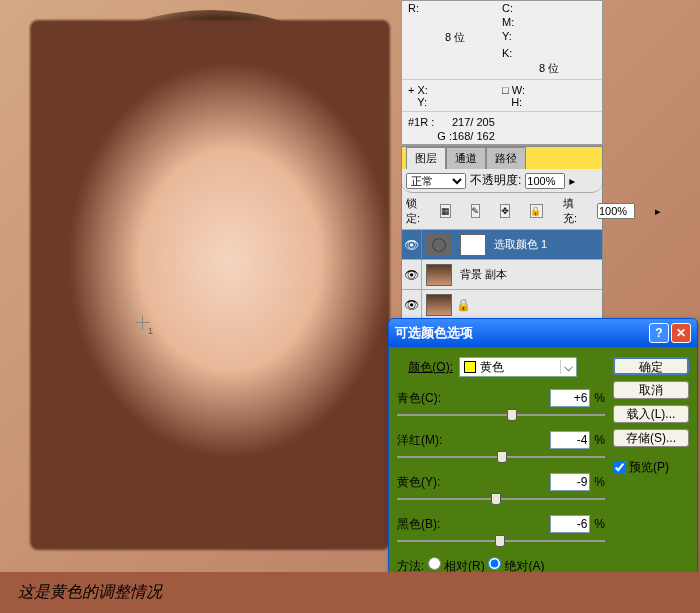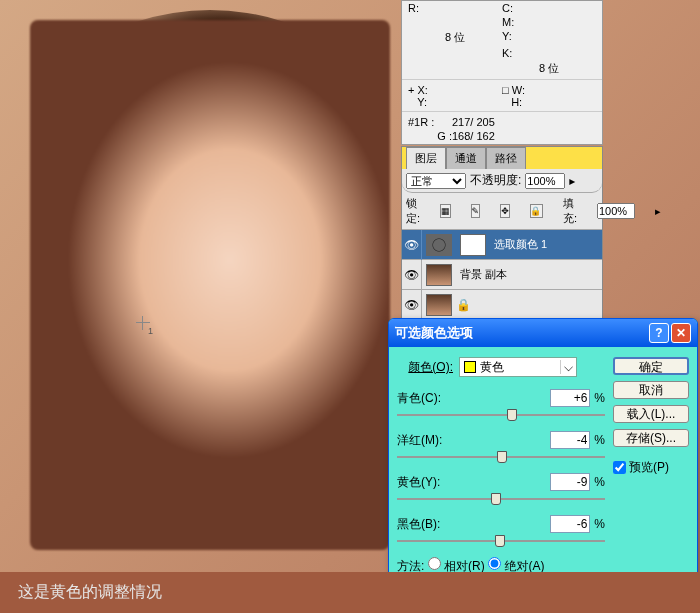--- a/index.html
+++ b/index.html
@@ -29,21 +29,21 @@
 .layer { display: flex; align-items: center; height: 30px; border-bottom: 1px solid #aaa; }
 .layer.sel { background: #3b6ea5; color: #fff; }
 .vis { width: 20px; height: 30px; display: flex; align-items: center; justify-content: center; border-right: 1px solid #aaa; cursor: pointer; }
 .layer.sel .vis { border-color: #5a8bc0; }
 .thumb { width: 26px; height: 22px; margin: 0 4px; border: 1px solid #666; background: #fff; display: flex; align-items: center; justify-content: center; font-size: 9px; }
 .thumb.adj { background: radial-gradient(circle at center, #666 35%, #333 40%, #666 45%); }
 .thumb.mask { background: #fff; }
 .thumb.img { background: linear-gradient(#5a3a28, #c99574); }
 .ln { flex: 1; font-size: 11px; padding-left: 4px; }
 
-.dlg { position: absolute; left: 388px; top: 318px; width: 310px; background: #5eead4; border: 1px solid #0054e3; border-radius: 6px 6px 0 0; box-shadow: 2px 2px 6px rgba(0,0,0,0.3); }
+.dlg { position: absolute; left: 388px; top: 318px; width: 310px; background: #4d7c0f; border: 1px solid #0054e3; border-radius: 6px 6px 0 0; box-shadow: 2px 2px 6px rgba(0,0,0,0.3); }
 .titlebar { height: 28px; background: linear-gradient(#3b8cff, #0054e3); color: #fff; display: flex; align-items: center; padding: 0 6px; border-radius: 5px 5px 0 0; font-size: 13px; font-weight: bold; }
 .titlebar .spacer { flex: 1; }
 .winbtn { width: 20px; height: 20px; background: #e05030; border: 1px solid #fff; border-radius: 3px; color: #fff; display: flex; align-items: center; justify-content: center; font-size: 12px; margin-left: 2px; cursor: pointer; }
 .winbtn.help { background: #3b8cff; }
 .dlg-body { display: flex; padding: 10px 8px; gap: 8px; }
 .dlg-main { flex: 1; }
 .color-row { display: flex; align-items: center; margin-bottom: 12px; }
 .color-row label { width: 56px; text-align: right; margin-right: 6px; text-decoration: underline; }
 .color-sel { display: flex; align-items: center; border: 1px solid #7a9; background: #fff; width: 118px; height: 20px; cursor: pointer; }
 .swatch-y { width: 12px; height: 12px; background: #ffff00; border: 1px solid #000; margin: 0 4px; }
@@ -54,21 +54,21 @@
 .slider-row .pct { margin-left: 4px; }
 .slider-track { position: relative; height: 12px; margin: 0 0 10px; }
 .slider-track .bar { position: absolute; left: 0; right: 0; top: 5px; height: 2px; background: #999; }
 .slider-track .thumb-s { position: absolute; top: 0; width: 10px; height: 12px; background: #ece9d8; border: 1px solid #555; border-radius: 0 0 3px 3px; }
 .method { margin-top: 8px; }
 .dlg-side { width: 76px; display: flex; flex-direction: column; gap: 6px; }
 .btn { height: 18px; border: 1px solid #888; background: #f5f3e8; border-radius: 3px; cursor: pointer; font-size: 12px; }
 .btn.def { border: 2px solid #4a7ac0; }
 .chk { display: flex; align-items: center; gap: 3px; margin-top: 6px; }
 
-.caption { position: absolute; left: 0; top: 572px; width: 700px; height: 41px; background: #a05a3f; color: #e5e5e5; display: flex; align-items: center; padding-left: 18px; font-size: 16px; }
+.caption { position: absolute; left: 0; top: 572px; width: 700px; height: 41px; background: #a05a3f; color: #000000; display: flex; align-items: center; padding-left: 18px; font-size: 16px; font-style: italic; }
 </style>
 </head>
 <body>
 
 <div class="canvas">
   <div class="hair"></div>
   <div class="portrait"></div>
   <div class="sampler">
       <span>1</span>
     </div>

